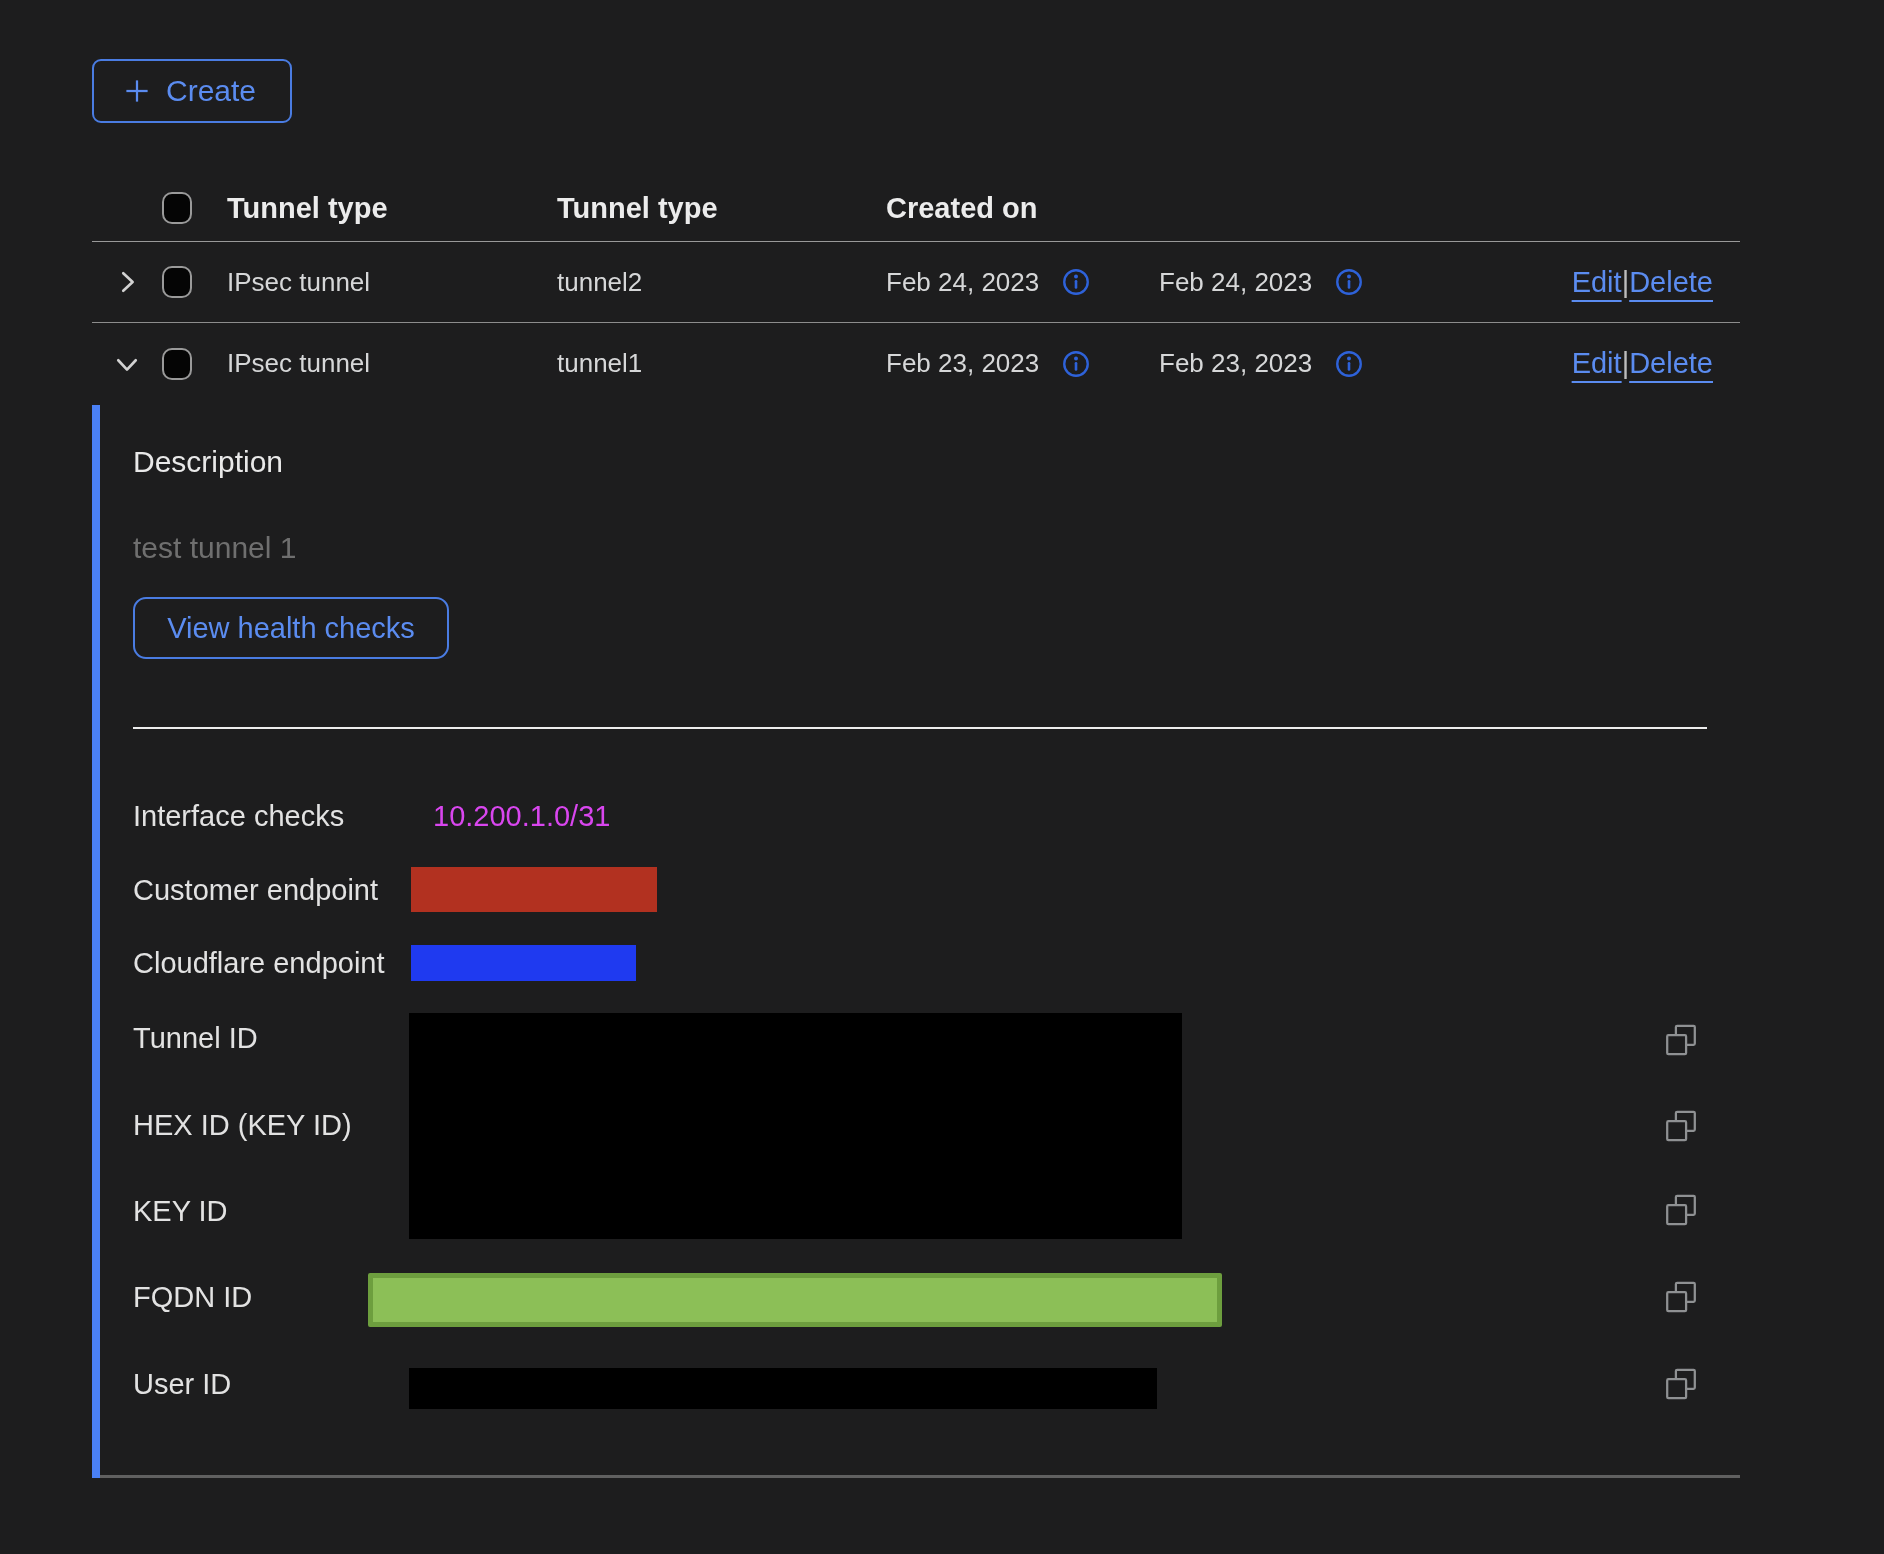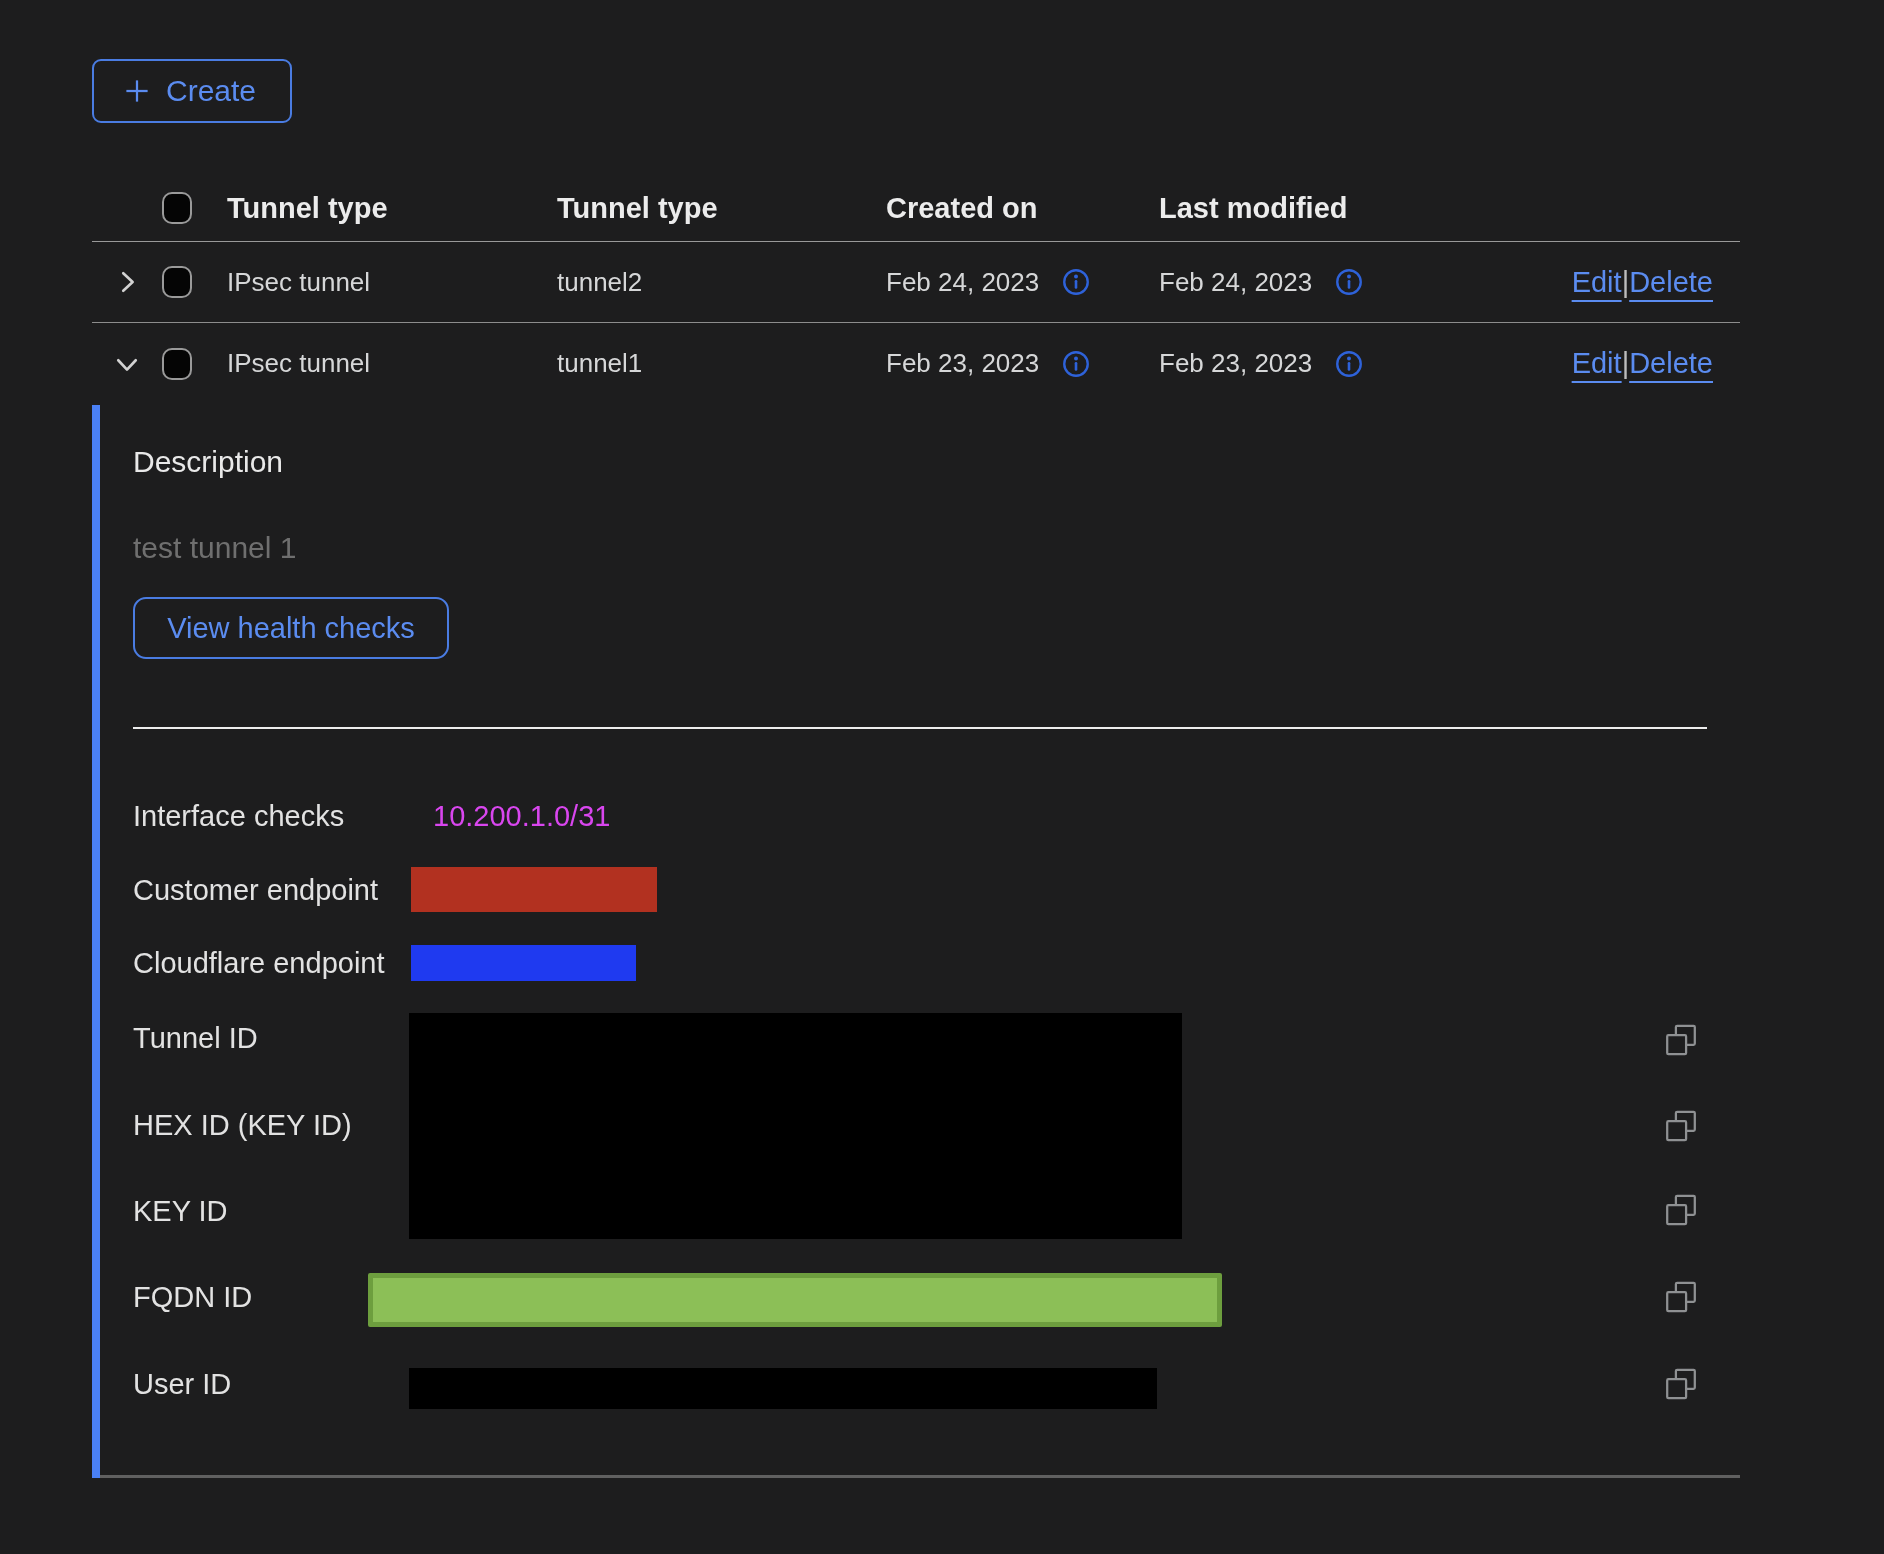--- a/index.html
+++ b/index.html
@@ -117,21 +117,20 @@
   <div class="table">
 
     <div class="trow thead">
       <div class="cell-exp"></div>
       <div class="cell-check">
         <div class="checkbox"></div>
       </div>
       <div class="th">Tunnel type</div>
       <div class="th">Tunnel type</div>
       <div class="th">Created on</div>
-      <div class="th">Last modified</div>
       <div></div>
     </div>
 
     <div class="trow tbody-row bordered">
       <div class="cell-exp">
         <span class="expander">
           <svg width="30" height="30" viewBox="0 0 24 24">
             <polyline points="9,5 16.5,12 9,19" fill="none" stroke="#d2d2d2" stroke-width="2.1" stroke-linecap="round" stroke-linejoin="round"></polyline>
           </svg>
         </span>

